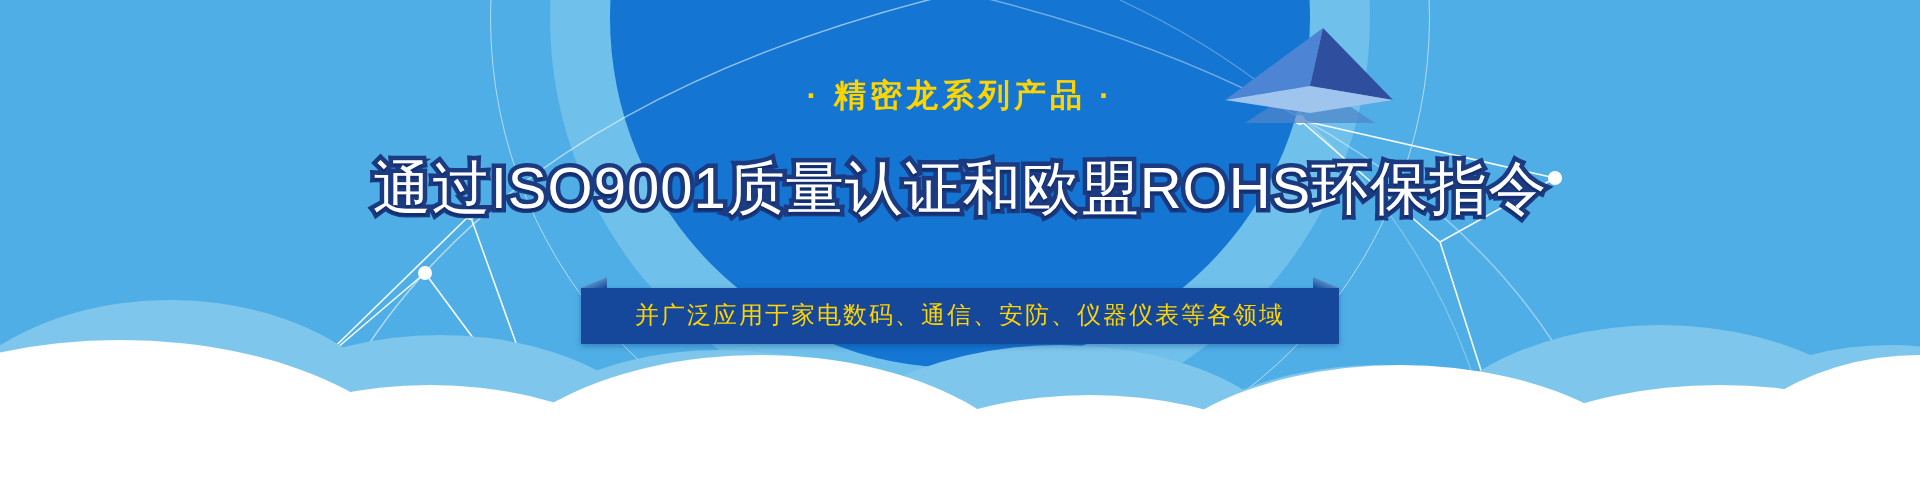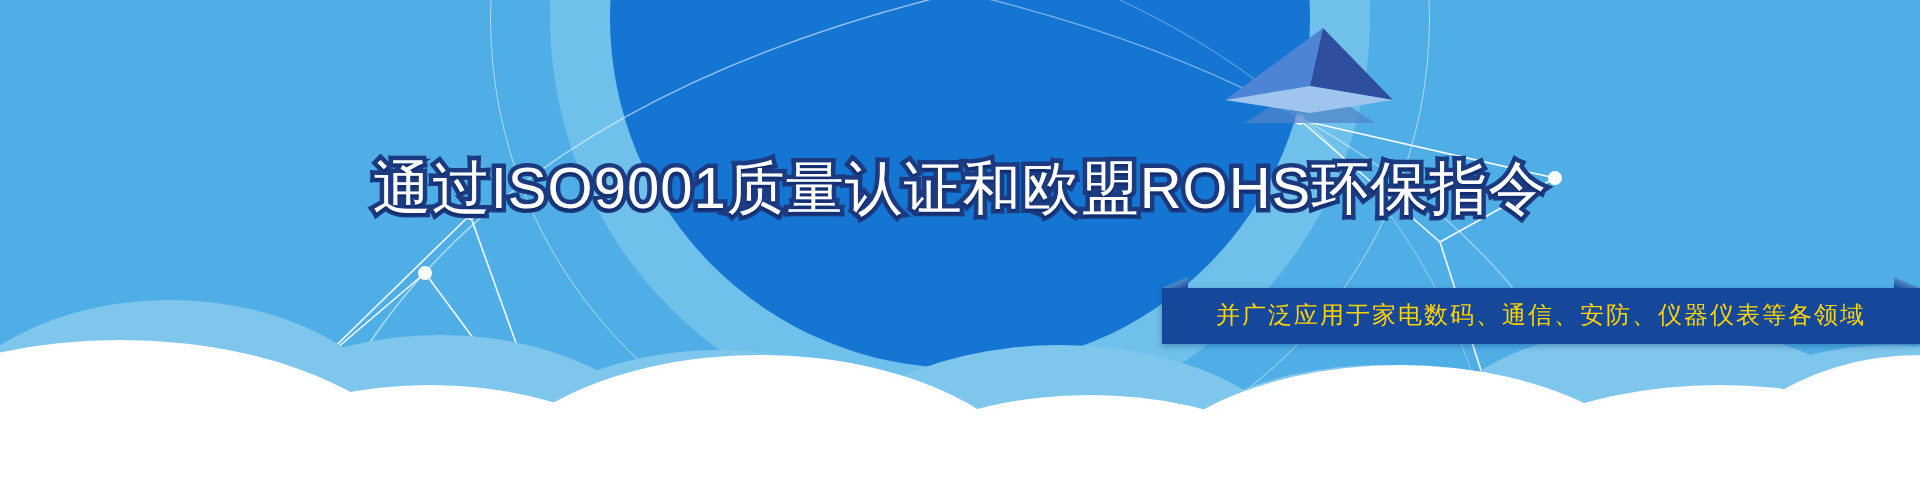--- a/index.html
+++ b/index.html
@@ -107,21 +107,20 @@
     paint-order: stroke fill;
     text-shadow: 0 3px 0 rgba(10,30,80,0.35);
   }
 
   .sub-bar-wrap {
     position: absolute;
     top: 288px;
     left: 0;
     width: 1920px;
     height: 56px;
-    text-align: right;
   }
   .sub-bar {
     position: relative;
     display: inline-block;
     background: #15479B;
     padding: 11px 54px 13px 54px;
     color: #FFD400;
     font-size: 24px;
     letter-spacing: 2px;
     white-space: nowrap;
@@ -221,20 +220,21 @@
       <ellipse cx="1090" cy="355" rx="260" ry="140"></ellipse>
       <ellipse cx="1400" cy="340" rx="280" ry="155"></ellipse>
       <ellipse cx="1720" cy="350" rx="280" ry="145"></ellipse>
       <ellipse cx="1920" cy="335" rx="220" ry="160"></ellipse>
       <rect x="0" y="340" width="1920" height="60"></rect>
     </g>
   </svg>
 
   <div class="content">
 
+    <div class="eyebrow">· 精密龙系列产品 ·</div>
 
     <div class="headline">通过ISO9001质量认证和欧盟ROHS环保指令</div>
 
     <div class="sub-bar-wrap">
       <span class="sub-bar">并广泛应用于家电数码、通信、安防、仪器仪表等各领域</span>
     </div>
 
   </div>
 </div>
 

